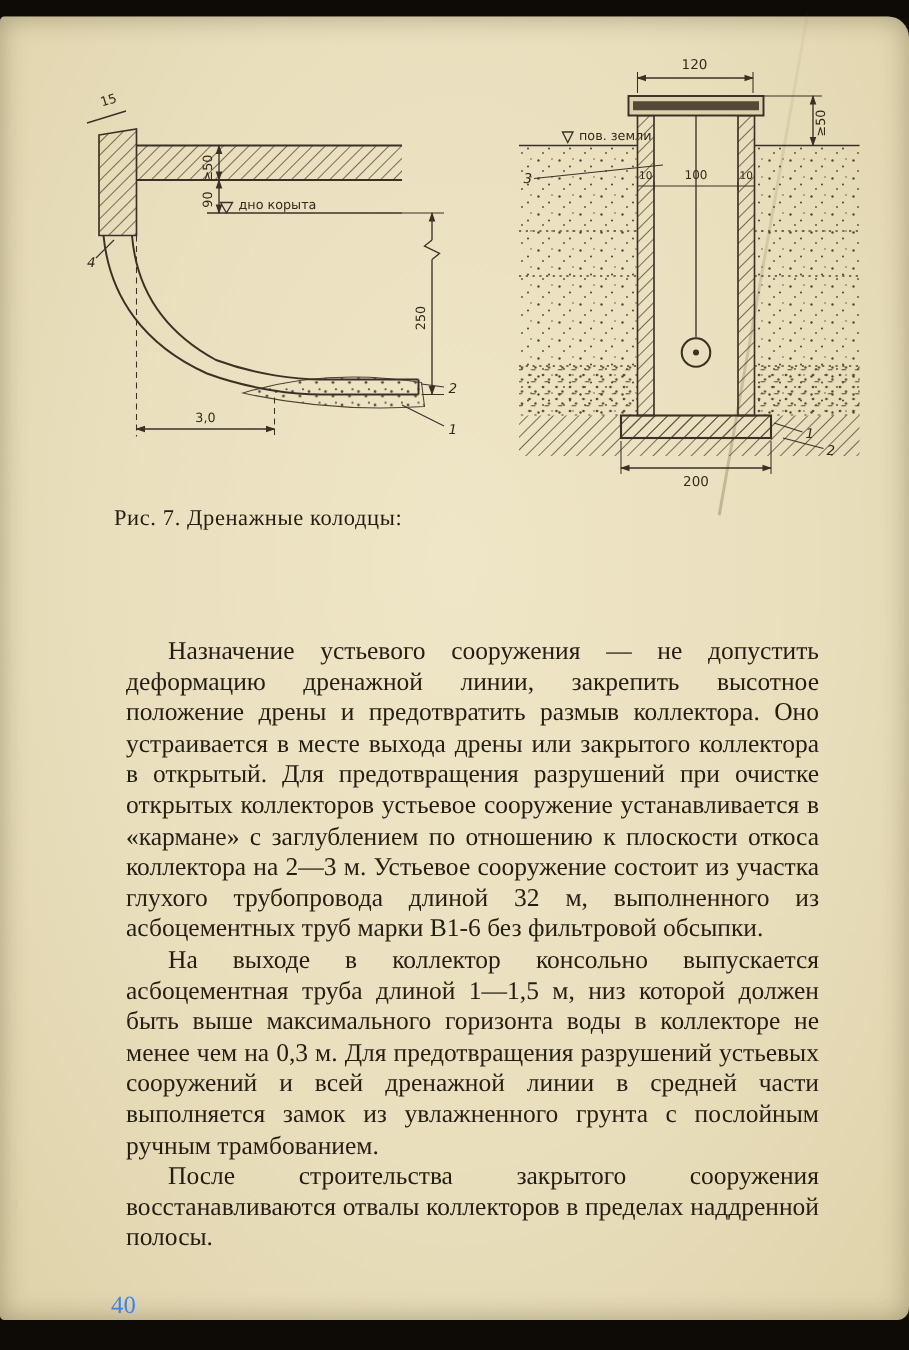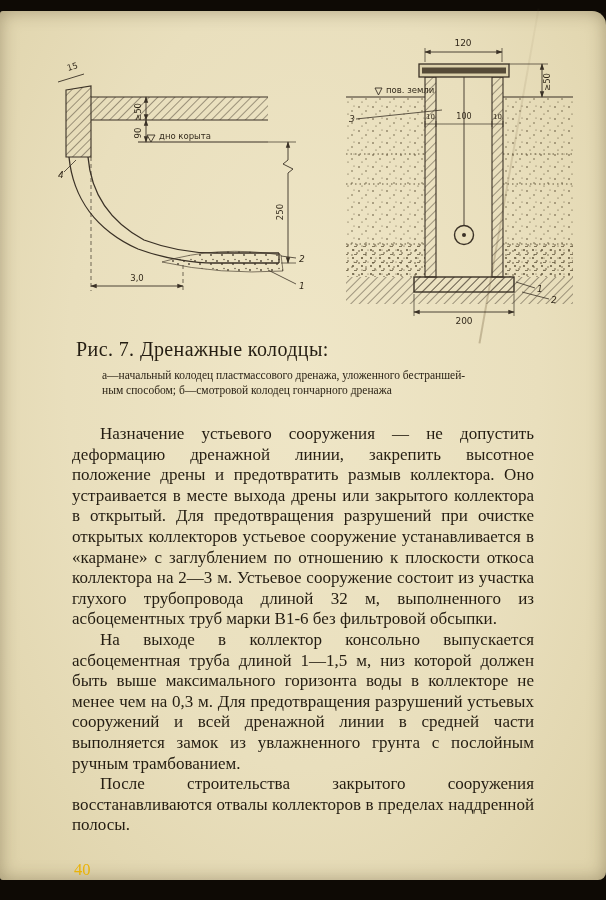--- a/index.html
+++ b/index.html
@@ -22,28 +22,28 @@
   .crease {
     position: absolute; left: 508px; top: 6px; width: 2px; height: 340px;
     background: linear-gradient(rgba(120,100,65,0.05), rgba(120,100,65,0.35));
     transform: rotate(10deg);
   }
   svg.drawing { position: absolute; }
   svg.drawing-a { left: 50px; top: 60px; }
   svg.drawing-b { left: 342px; top: 32px; }
   svg text { font-family: "DejaVu Sans", sans-serif; fill: #332a1c; }
   .caption { position: absolute; top: 338px; left: 76px; width: 472px; color: #241d12; }
-  .caption-title { font-size: 20px; letter-spacing: 0.4px; }
+  .caption-title { font-size: 15px; letter-spacing: 0.4px; }
   .caption-sub { margin-top: 7px; padding-left: 26px; font-size: 11.5px; line-height: 14.5px; color: #2b2316; }
   .bodytext {
-    position: absolute; top: 424px; left: 72px; width: 462px;
+    position: absolute; top: 424px; left: 84px; width: 462px;
     color: #241d12; font-size: 17px; line-height: 20.6px; text-align: justify;
   }
   .bodytext p { margin: 0; text-indent: 28px; }
-  .page-num { position: absolute; top: 860px; left: 74px; font-size: 16.5px; color: #eab308; }
+  .page-num { position: absolute; top: 860px; left: 74px; font-size: 16.5px; color: #3b82f6; }
 </style>
 </head>
 <body>
 
 <div class="scan-edge top"></div>
 <div class="scan-edge bottom"></div>
 
 <div class="paper"></div>
 <div class="crease"></div>
 
@@ -226,24 +226,20 @@
   <g stroke="#3a3126" stroke-width="0.8">
     <line x1="193" y1="256" x2="174" y2="250"></line>
     <line x1="207" y1="267" x2="180" y2="260"></line>
   </g>
   <text x="195" y="260" font-size="9" font-style="italic">1</text>
   <text x="209" y="271" font-size="9" font-style="italic">2</text>
 </svg>
 
 <div class="caption">
   <div class="caption-title">Рис. 7. Дренажные колодцы:</div>
-  <div class="caption-sub">
-    <div>а—начальный колодец пластмассового дренажа, уложенного бестраншей-</div>
-    <div>ным способом; б—смотровой колодец гончарного дренажа</div>
-  </div>
 </div>
 
 <div class="bodytext">
   <p>Назначение устьевого сооружения — не допустить деформацию дренажной линии, закрепить высотное положение дрены и предотвратить размыв коллектора. Оно устраивается в месте выхода дрены или закрытого коллектора в открытый. Для предотвращения разрушений при очистке открытых коллекторов устьевое сооружение устанавливается в «кармане» с заглублением по отношению к плоскости откоса коллектора на 2—3 м. Устьевое сооружение состоит из участка глухого трубопровода длиной 32 м, выполненного из асбоцементных труб марки В1-6 без фильтровой обсыпки.</p>
   <p>На выходе в коллектор консольно выпускается асбоцементная труба длиной 1—1,5 м, низ которой должен быть выше максимального горизонта воды в коллекторе не менее чем на 0,3 м. Для предотвращения разрушений устьевых сооружений и всей дренажной линии в средней части выполняется замок из увлажненного грунта с послойным ручным трамбованием.</p>
   <p>После строительства закрытого сооружения восстанавливаются отвалы коллекторов в пределах наддренной полосы.</p>
 </div>
 
 <div class="page-num">40</div>
 

